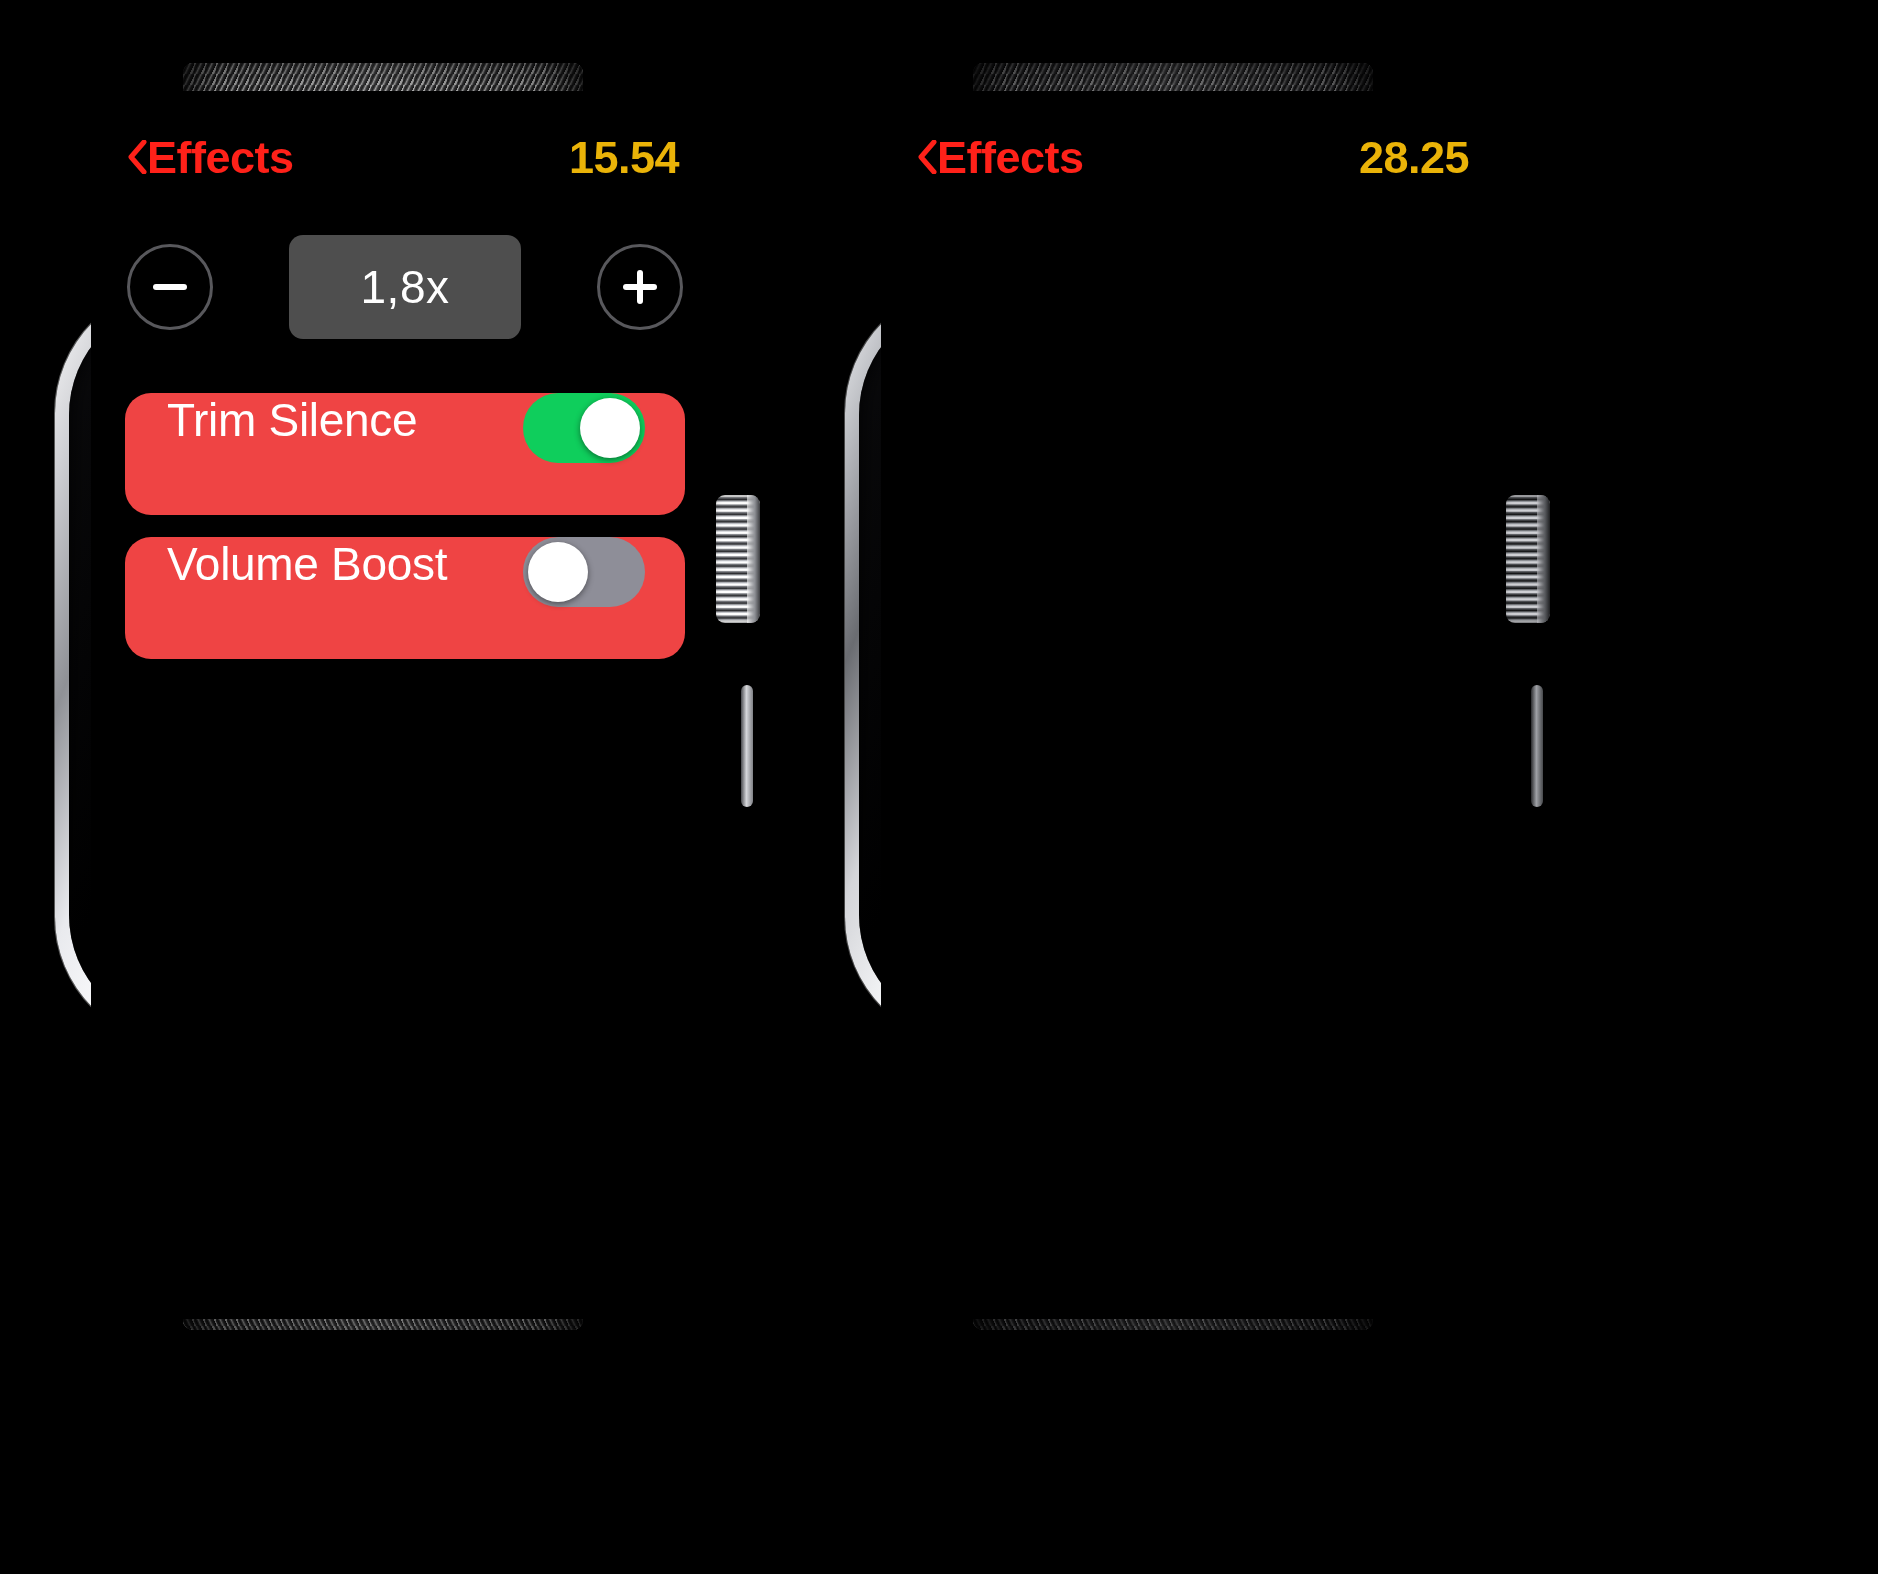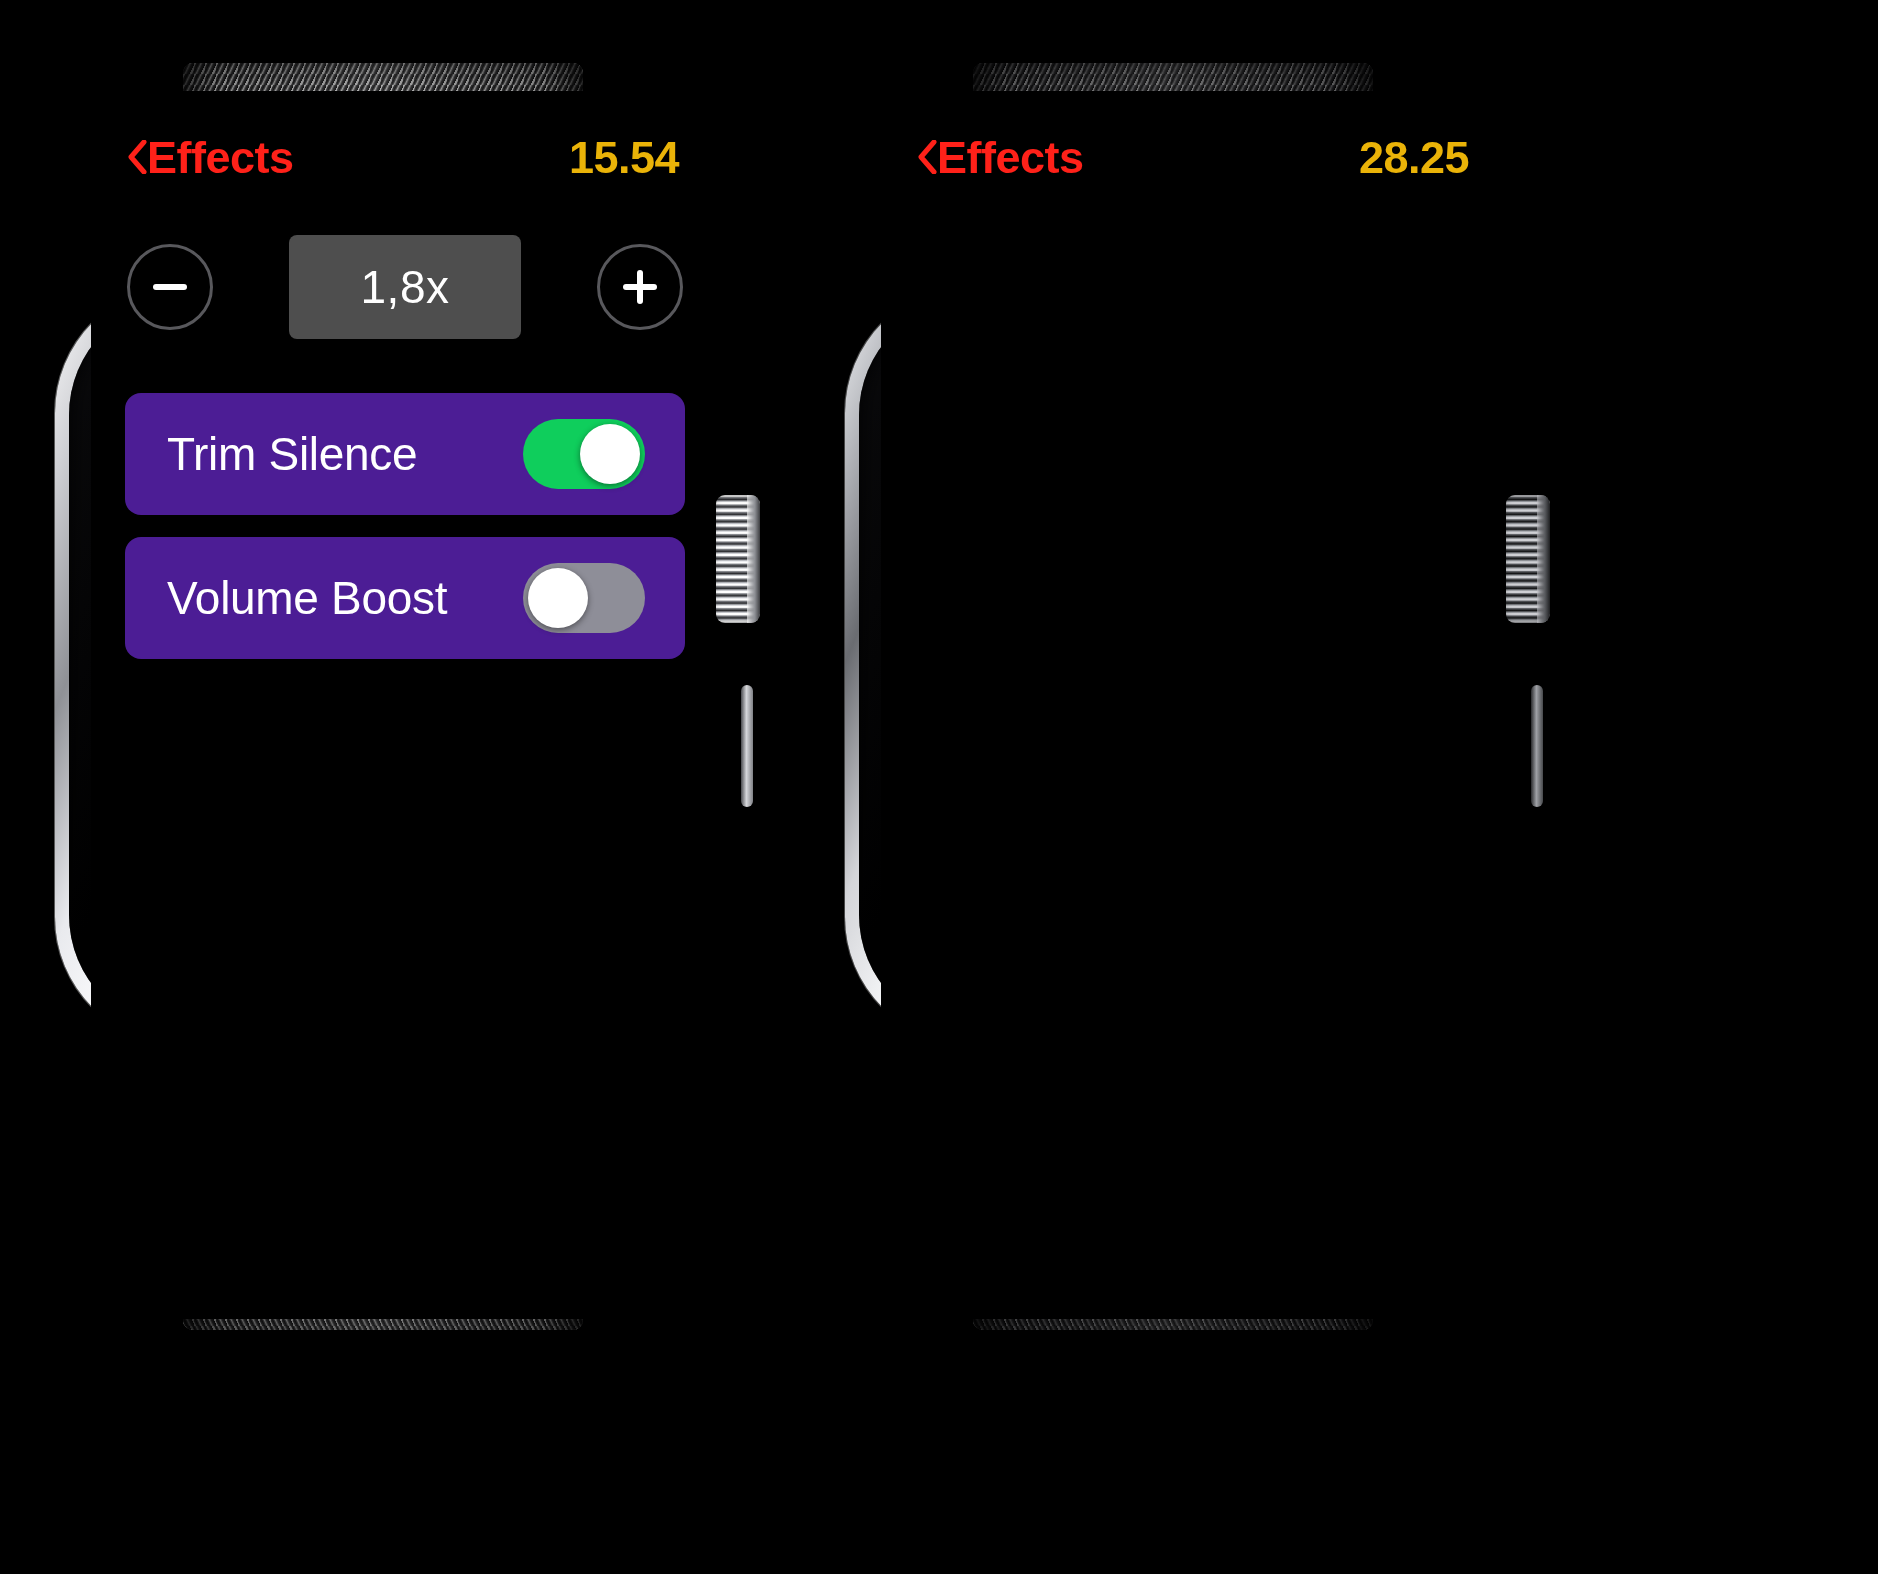--- a/index.html
+++ b/index.html
@@ -350,21 +350,21 @@
     width: 6px;
     height: 34px;
     background: #FFFFFF;
     border-radius: 3px;
   }
 
   .speed-pill {
     flex: none;
     width: 232px;
     height: 104px;
-    border-radius: 8px;
+    border-radius: 14px;
     background: #4E4E4E;
     display: flex;
     align-items: center;
     justify-content: center;
     color: #FFFFFF;
     font-size: 46px;
     font-weight: 400;
     letter-spacing: 0.5px;
     cursor: pointer;
     border: none;
@@ -374,24 +374,23 @@
   .toggle-list {
     margin-top: 54px;
     display: flex;
     flex-direction: column;
     gap: 22px;
     padding: 0 4px;
   }
 
   .toggle-row {
     height: 122px;
-    border-radius: 16px;
-    background: #4c1d95;
-    display: flex;
-    align-items: center;
+    border-radius: 26px;
+    background: #ef4444;
+    display: flex;
     justify-content: space-between;
     padding: 0 40px 0 42px;
     cursor: pointer;
   }
 
   .toggle-label {
     color: #FFFFFF;
     font-size: 46px;
     font-weight: 400;
     letter-spacing: -0.3px;

